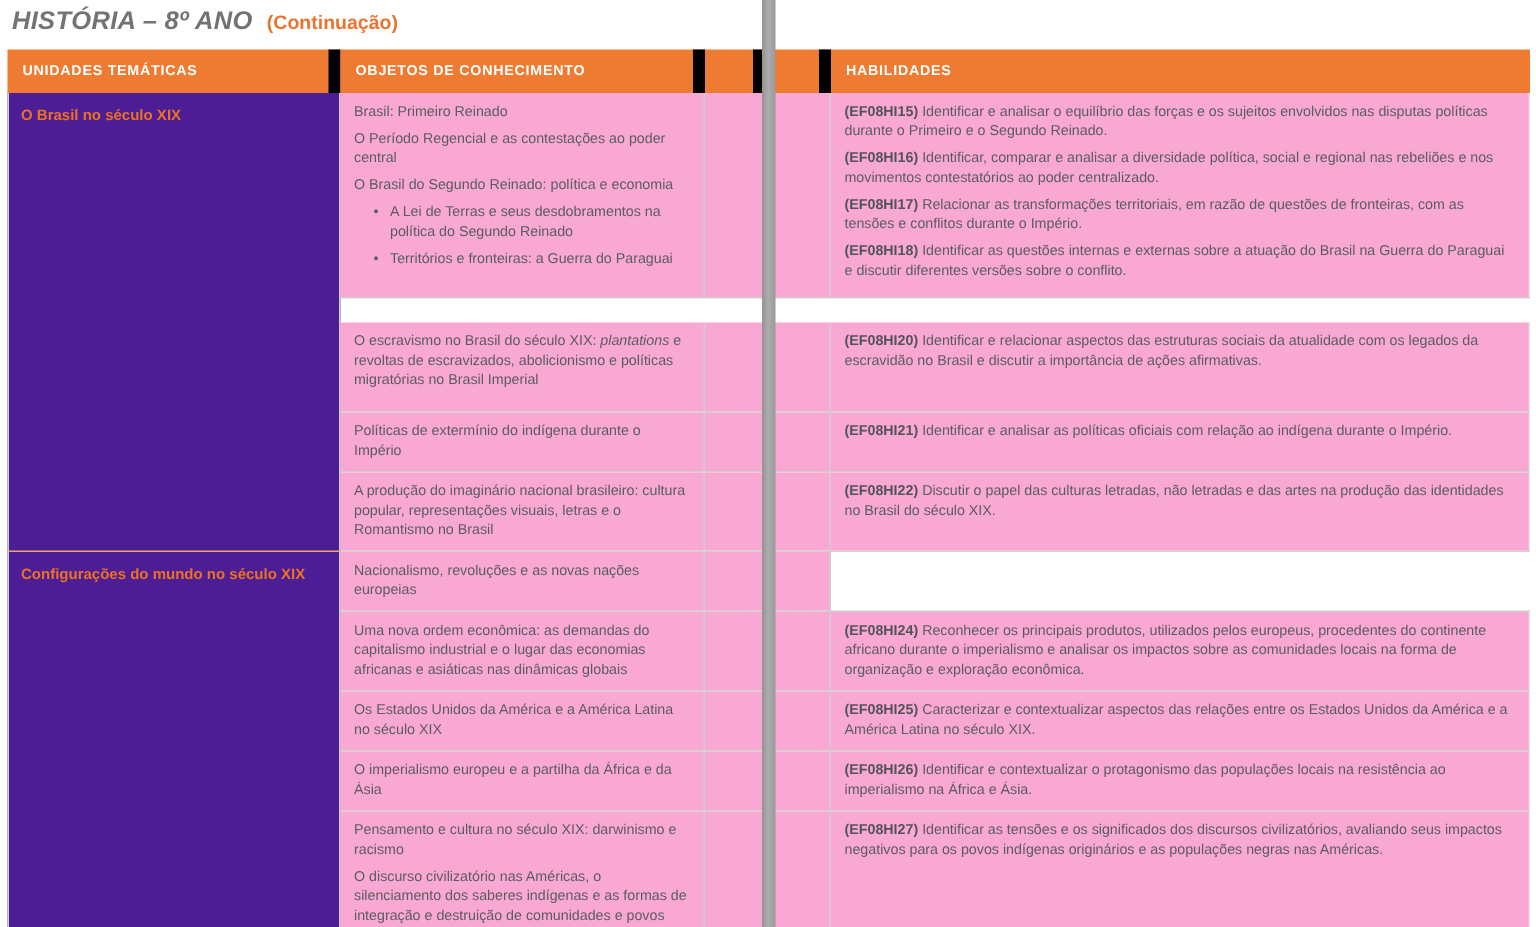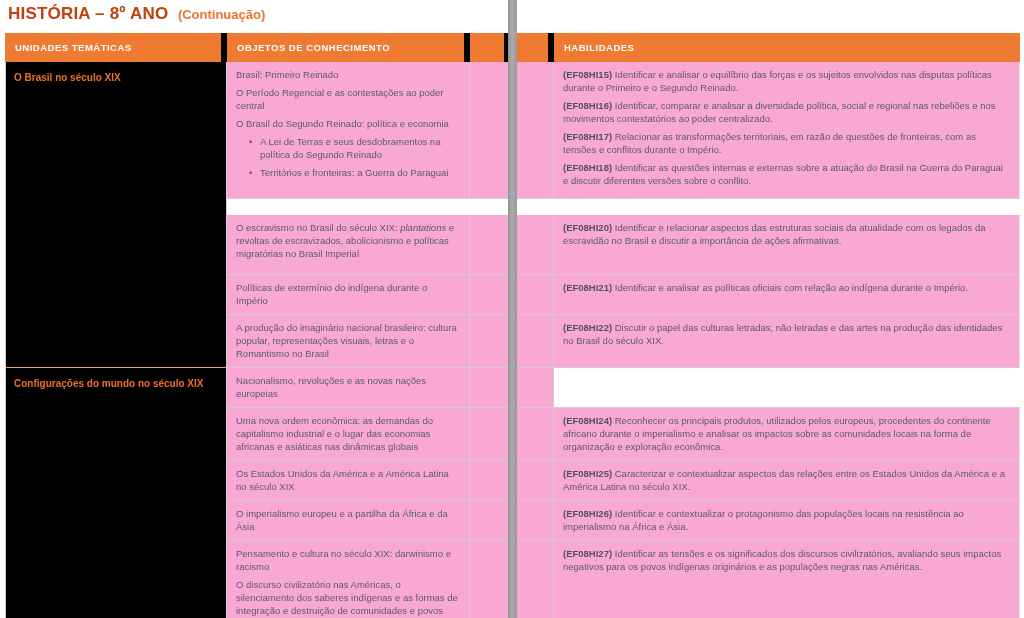--- a/index.html
+++ b/index.html
@@ -1,31 +1,31 @@
 <!DOCTYPE html>
 <html><head>
 <meta charset="utf-8">
 <style>
   html,body { margin:0; padding:0; background:#fff; font-family:"Liberation Sans", sans-serif; }
   .page { position:relative; width:1024px; height:618px; background:#ffffff; overflow:hidden; }
 
   .title { position:absolute; left:8px; top:4px; white-space:nowrap; }
-  .title .main { font-size:17px; font-weight:bold; color:#c2410c; letter-spacing:.2px; }
+  .title .main { font-size:17px; font-weight:bold; color:#737373; letter-spacing:.2px;font-style:italic; }
   .title .suffix { font-size:13px; font-weight:bold; color:#e9742e; margin-left:5px;margin-top:32px; }
 
   .table { position:absolute; left:5px; top:33px; width:1015px; }
 
   .hdr { display:grid; grid-template-columns:222px 243px 40px 44px 1fr; }
   .hdr > div { background:#ee7b31; height:29px; line-height:30px; color:#ffffff;
                font-weight:bold; font-size:9.5px; letter-spacing:.5px; padding-left:10px;
-               box-sizing:border-box; border-right:6px solid #000000; overflow:hidden; }
+               box-sizing:border-box; border-right:8px solid #000000; overflow:hidden; }
   .hdr > div:last-child { border-right:none; }
 
   .block { display:grid; grid-template-columns:222px 1fr; }
-  .ucell { background:#000000; border-left:1px solid #cfcfcd; border-right:1px solid #cfcfcd;
+  .ucell { background:#4c1d95; border-left:1px solid #cfcfcd; border-right:1px solid #cfcfcd;
            padding:9px 10px 0 8px; box-sizing:border-box; font-weight:bold; font-size:10px;
            line-height:13px; color:#ec7123; }
   .block-1 .ucell { border-bottom:1px solid #eda56f; }
   .block-2 .ucell { border-bottom:1px solid #cfcfcd; }
 
   .row { display:grid; grid-template-columns:243px 40px 44px 1fr; border-bottom:1px solid #cfcfcd; box-sizing:border-box; }
   .row > div { background:#f9a8d4; box-sizing:border-box; }
   .ocell { padding:6px 8px 2px 9px; border-right:1px solid #cfcfcd; font-size:9.5px; line-height:13px; color:#5b5c60; }
   .gapL { }
   .gapR { border-right:1px solid #cfcfcd; }

